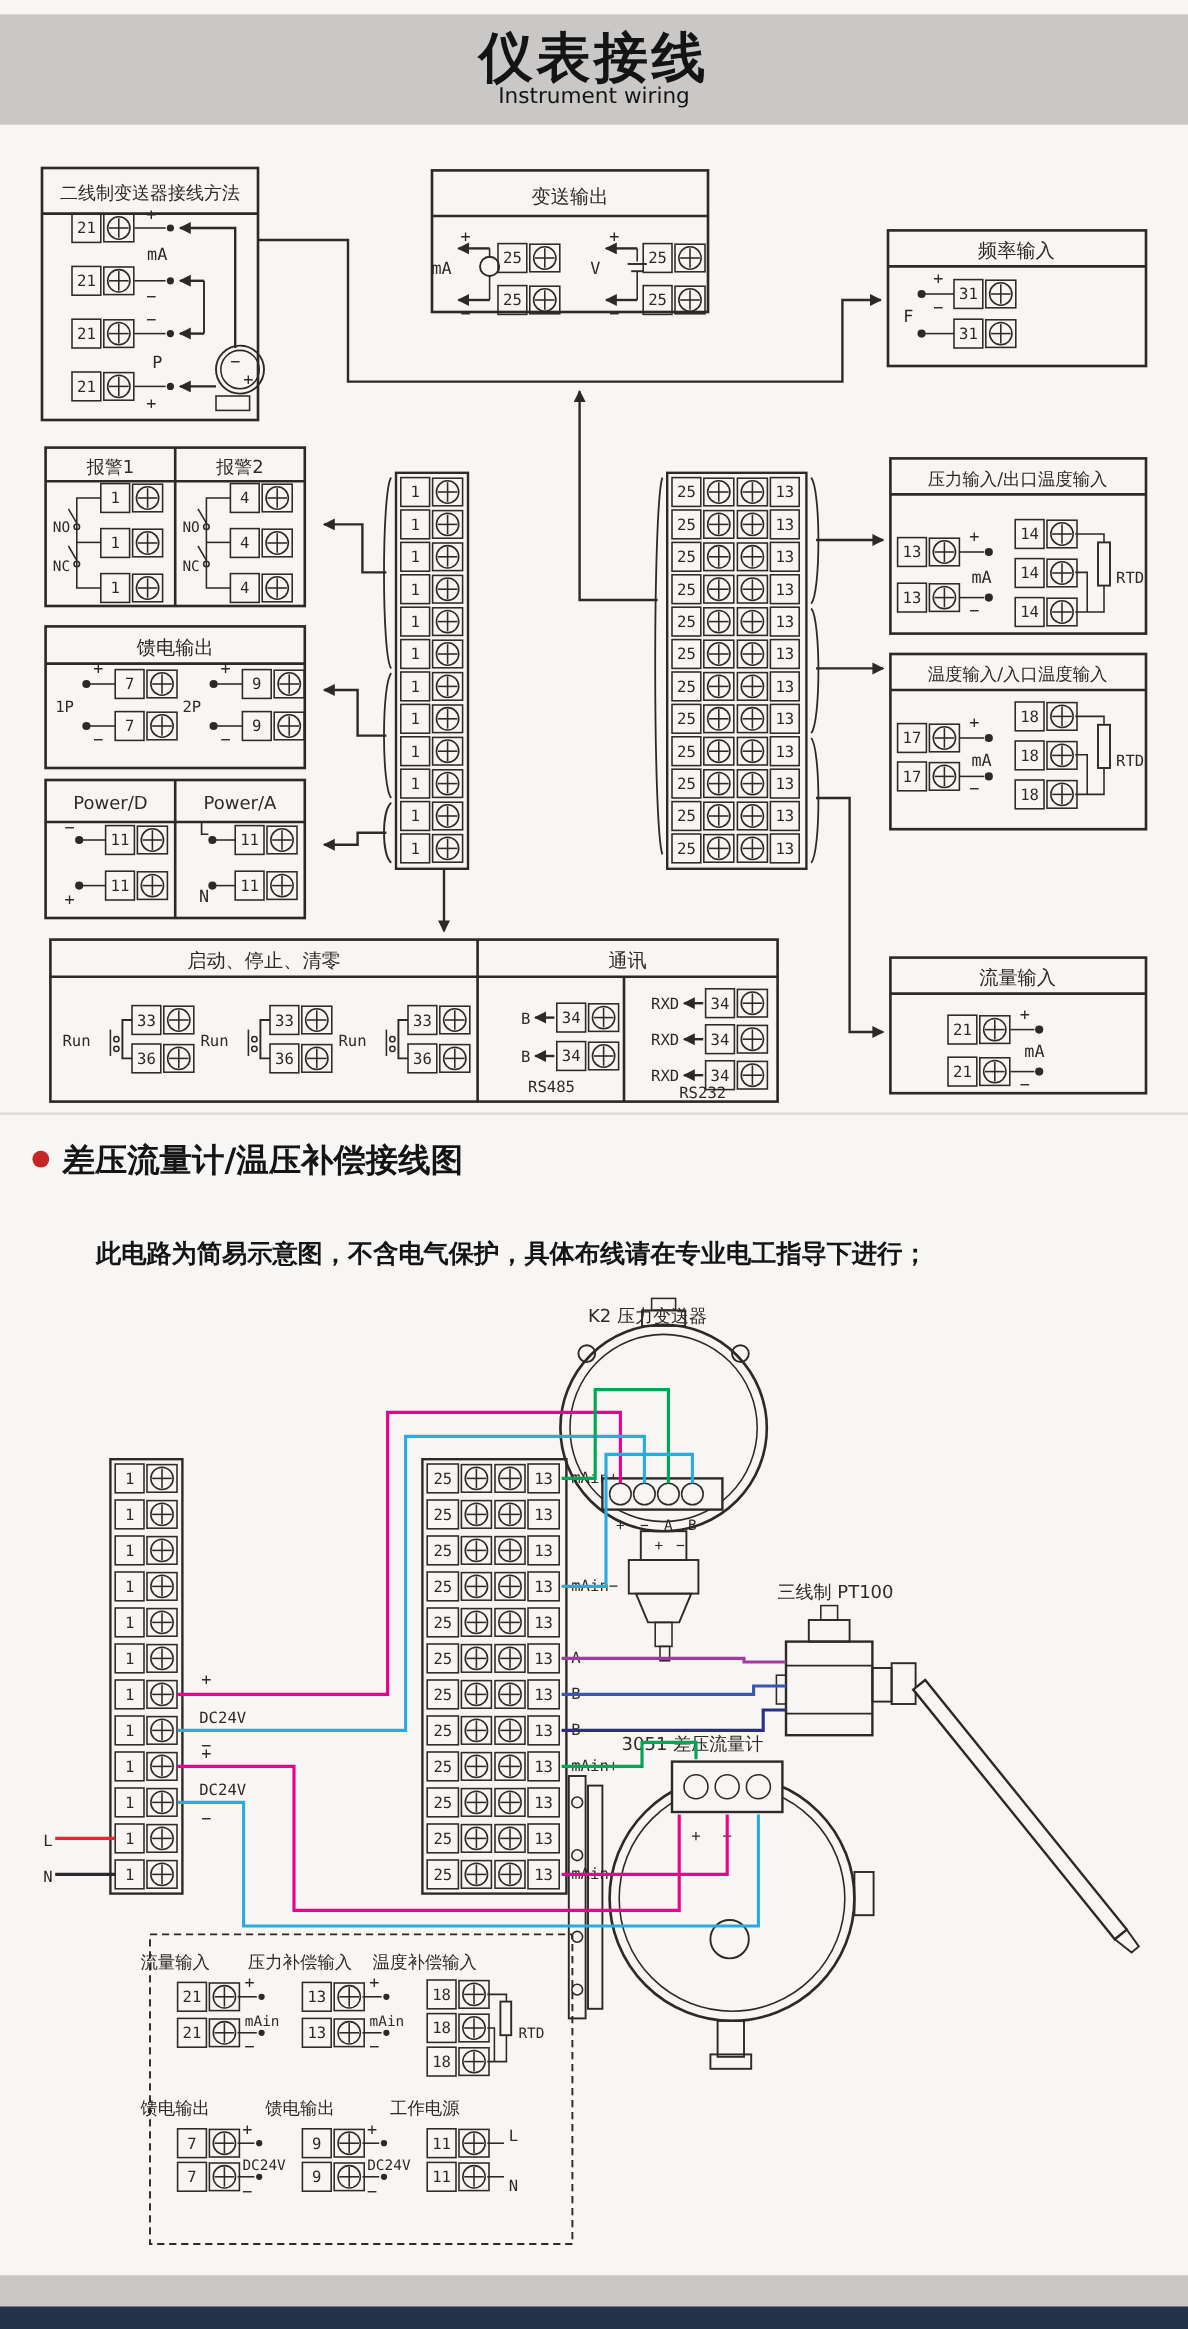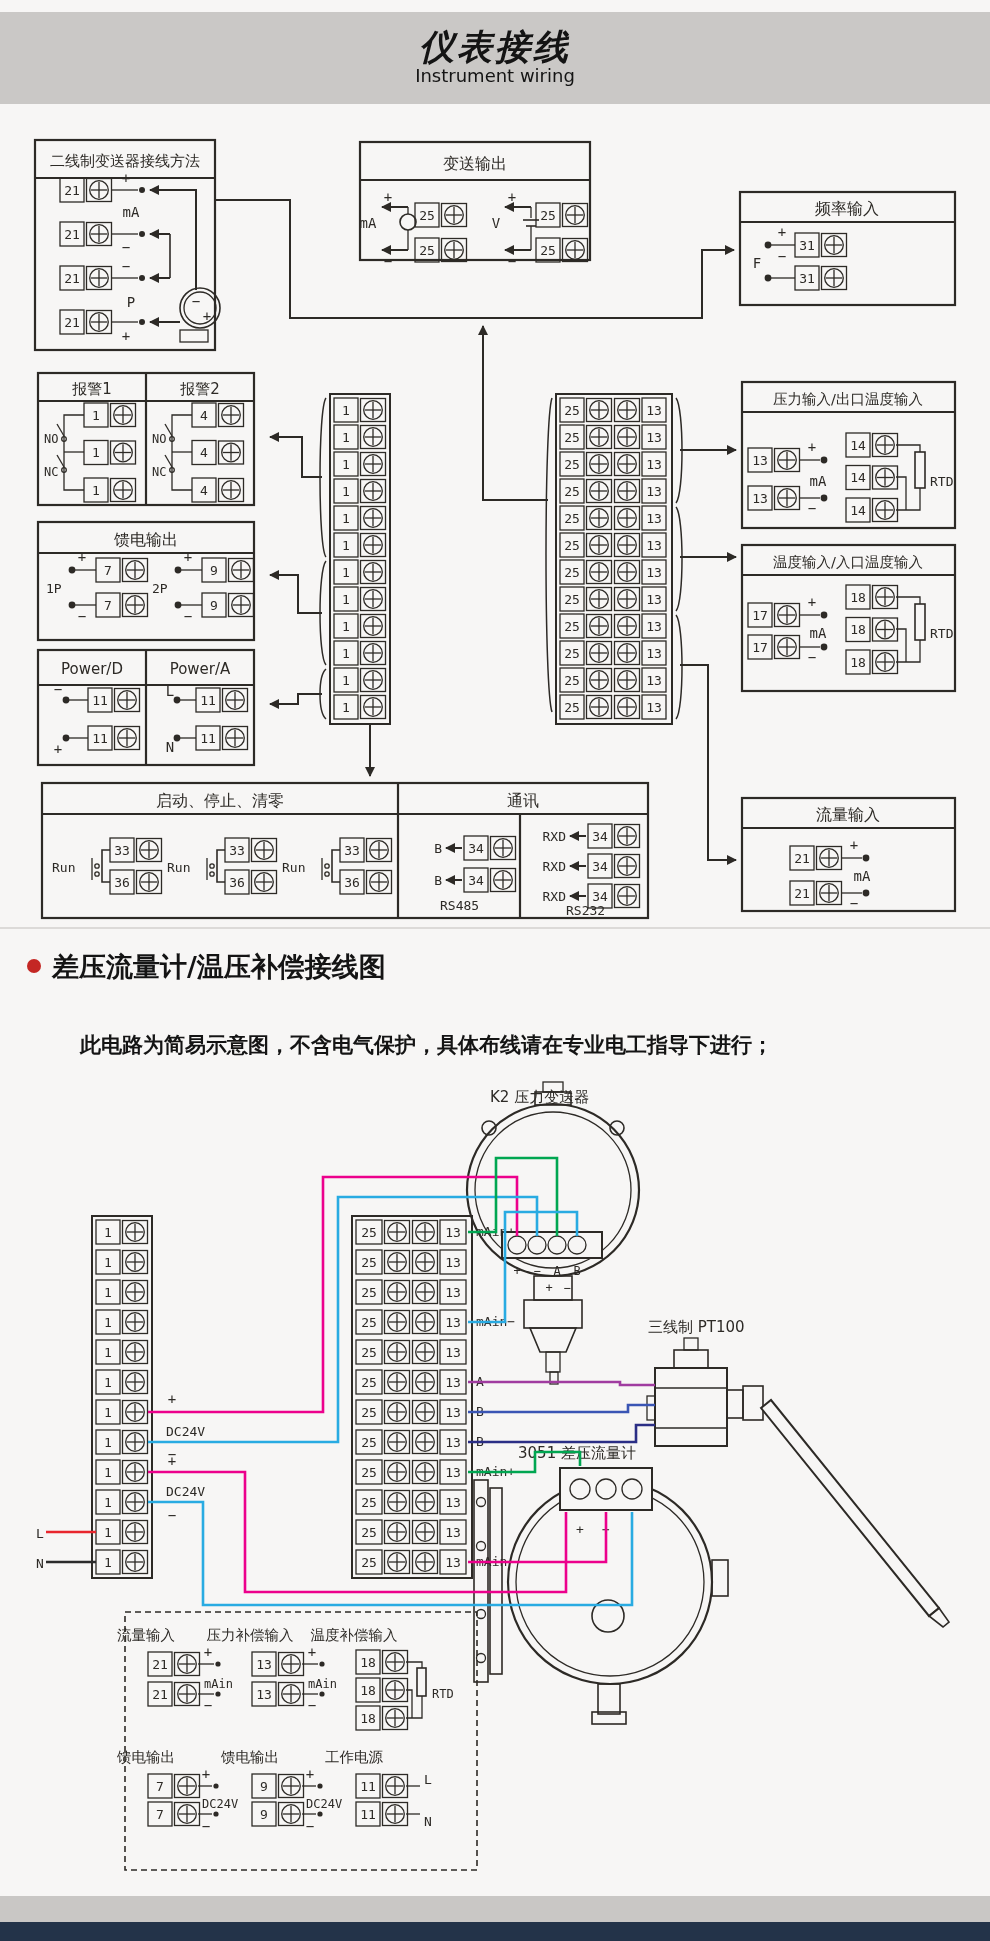--- a/index.html
+++ b/index.html
@@ -1,18 +1,18 @@
 <!DOCTYPE html>
 <html><head>
 <meta charset="utf-8">
 <style>
   html,body{margin:0;padding:0;}
   body{position:relative;width:990px;height:1941px;background:#f7f6f5;font-family:"DejaVu Sans",sans-serif;}
   .header{position:absolute;left:0;top:12px;width:990px;height:92px;background:#cac8c6;display:flex;flex-direction:column;align-items:center;justify-content:center;color:#141414;}
-  .h-title{font-size:35px;font-weight:bold;letter-spacing:3px;line-height:1;font-style:italic;}
+  .h-title{font-size:45px;font-weight:bold;letter-spacing:3px;line-height:1;}
   .h-sub{font-size:18px;margin-top:0;}
   svg{position:absolute;left:0;top:0;}
   svg text{font-family:"DejaVu Sans",sans-serif;fill:#2d2a26;}
   .bx{fill:none;stroke:#2d2a26;stroke-width:2.2;}
   .fr{fill:none;stroke:#2d2a26;stroke-width:2;}
   .ln{fill:none;stroke:#2d2a26;stroke-width:1.3;}
   .ln2{fill:none;stroke:#2d2a26;stroke-width:1.6;}
   .arr{fill:none;stroke:#2d2a26;stroke-width:2;}
   .bow{fill:none;stroke:#2d2a26;stroke-width:1.5;}
   .wire{fill:none;stroke-width:2.6;}

